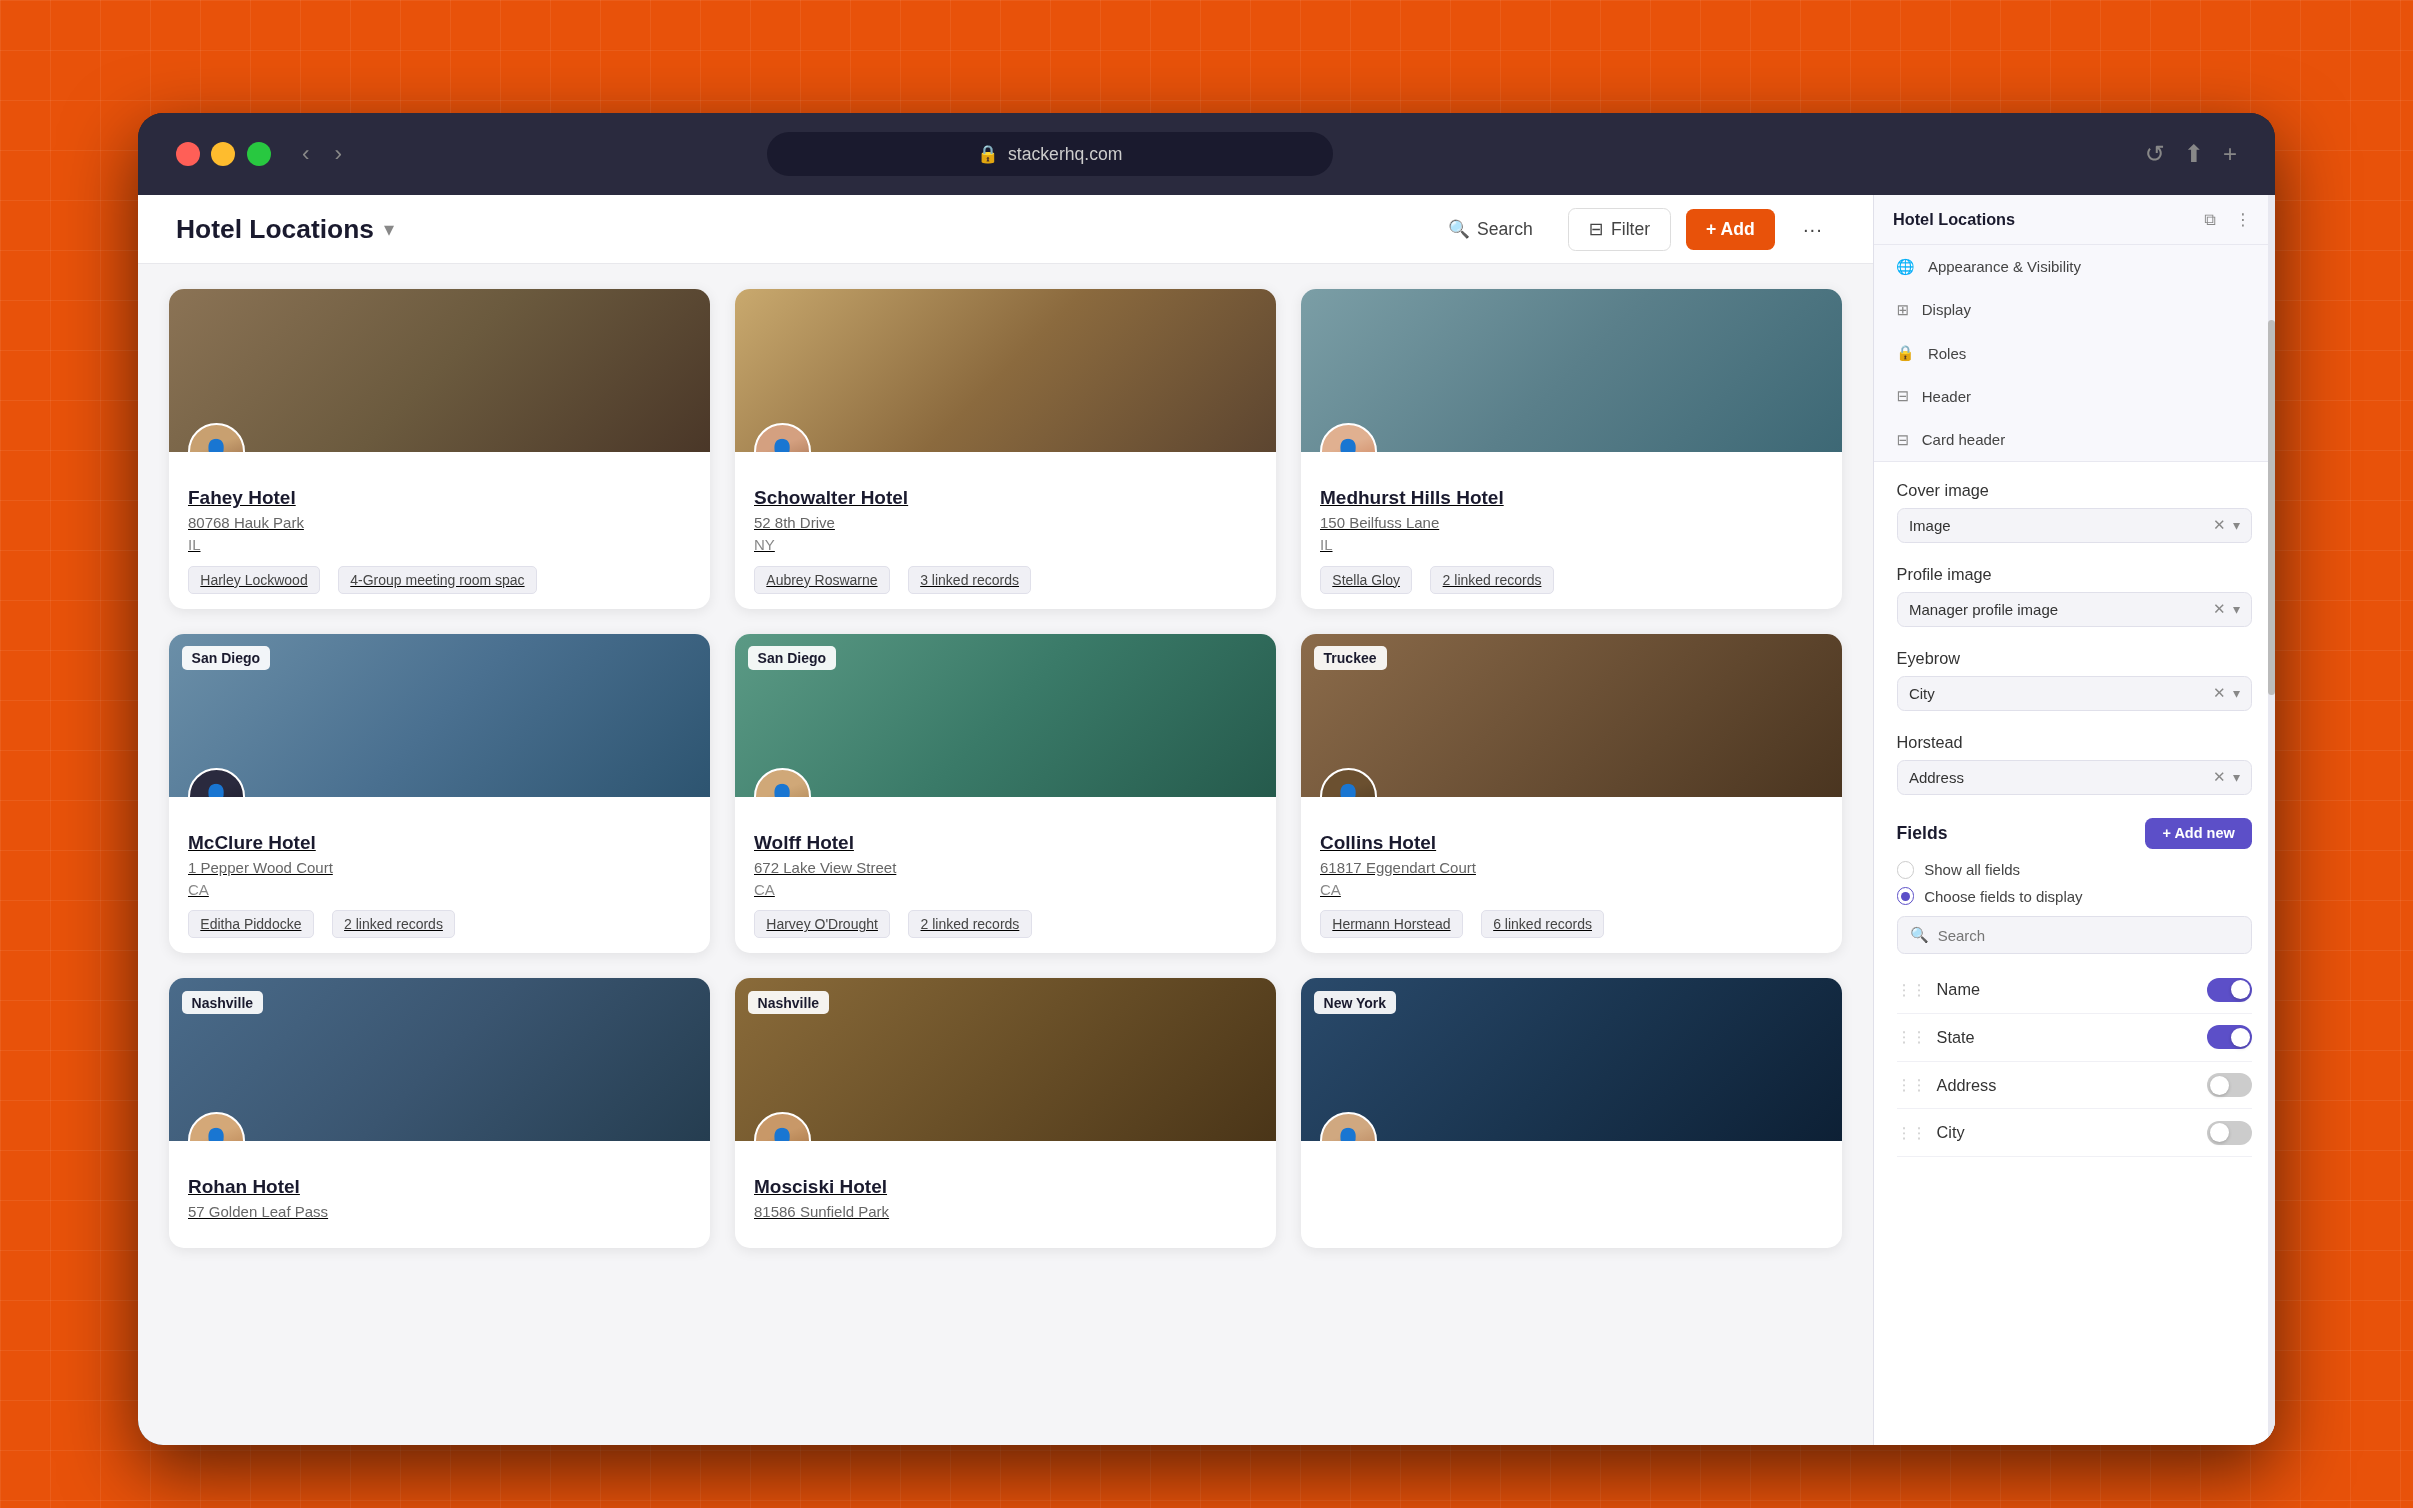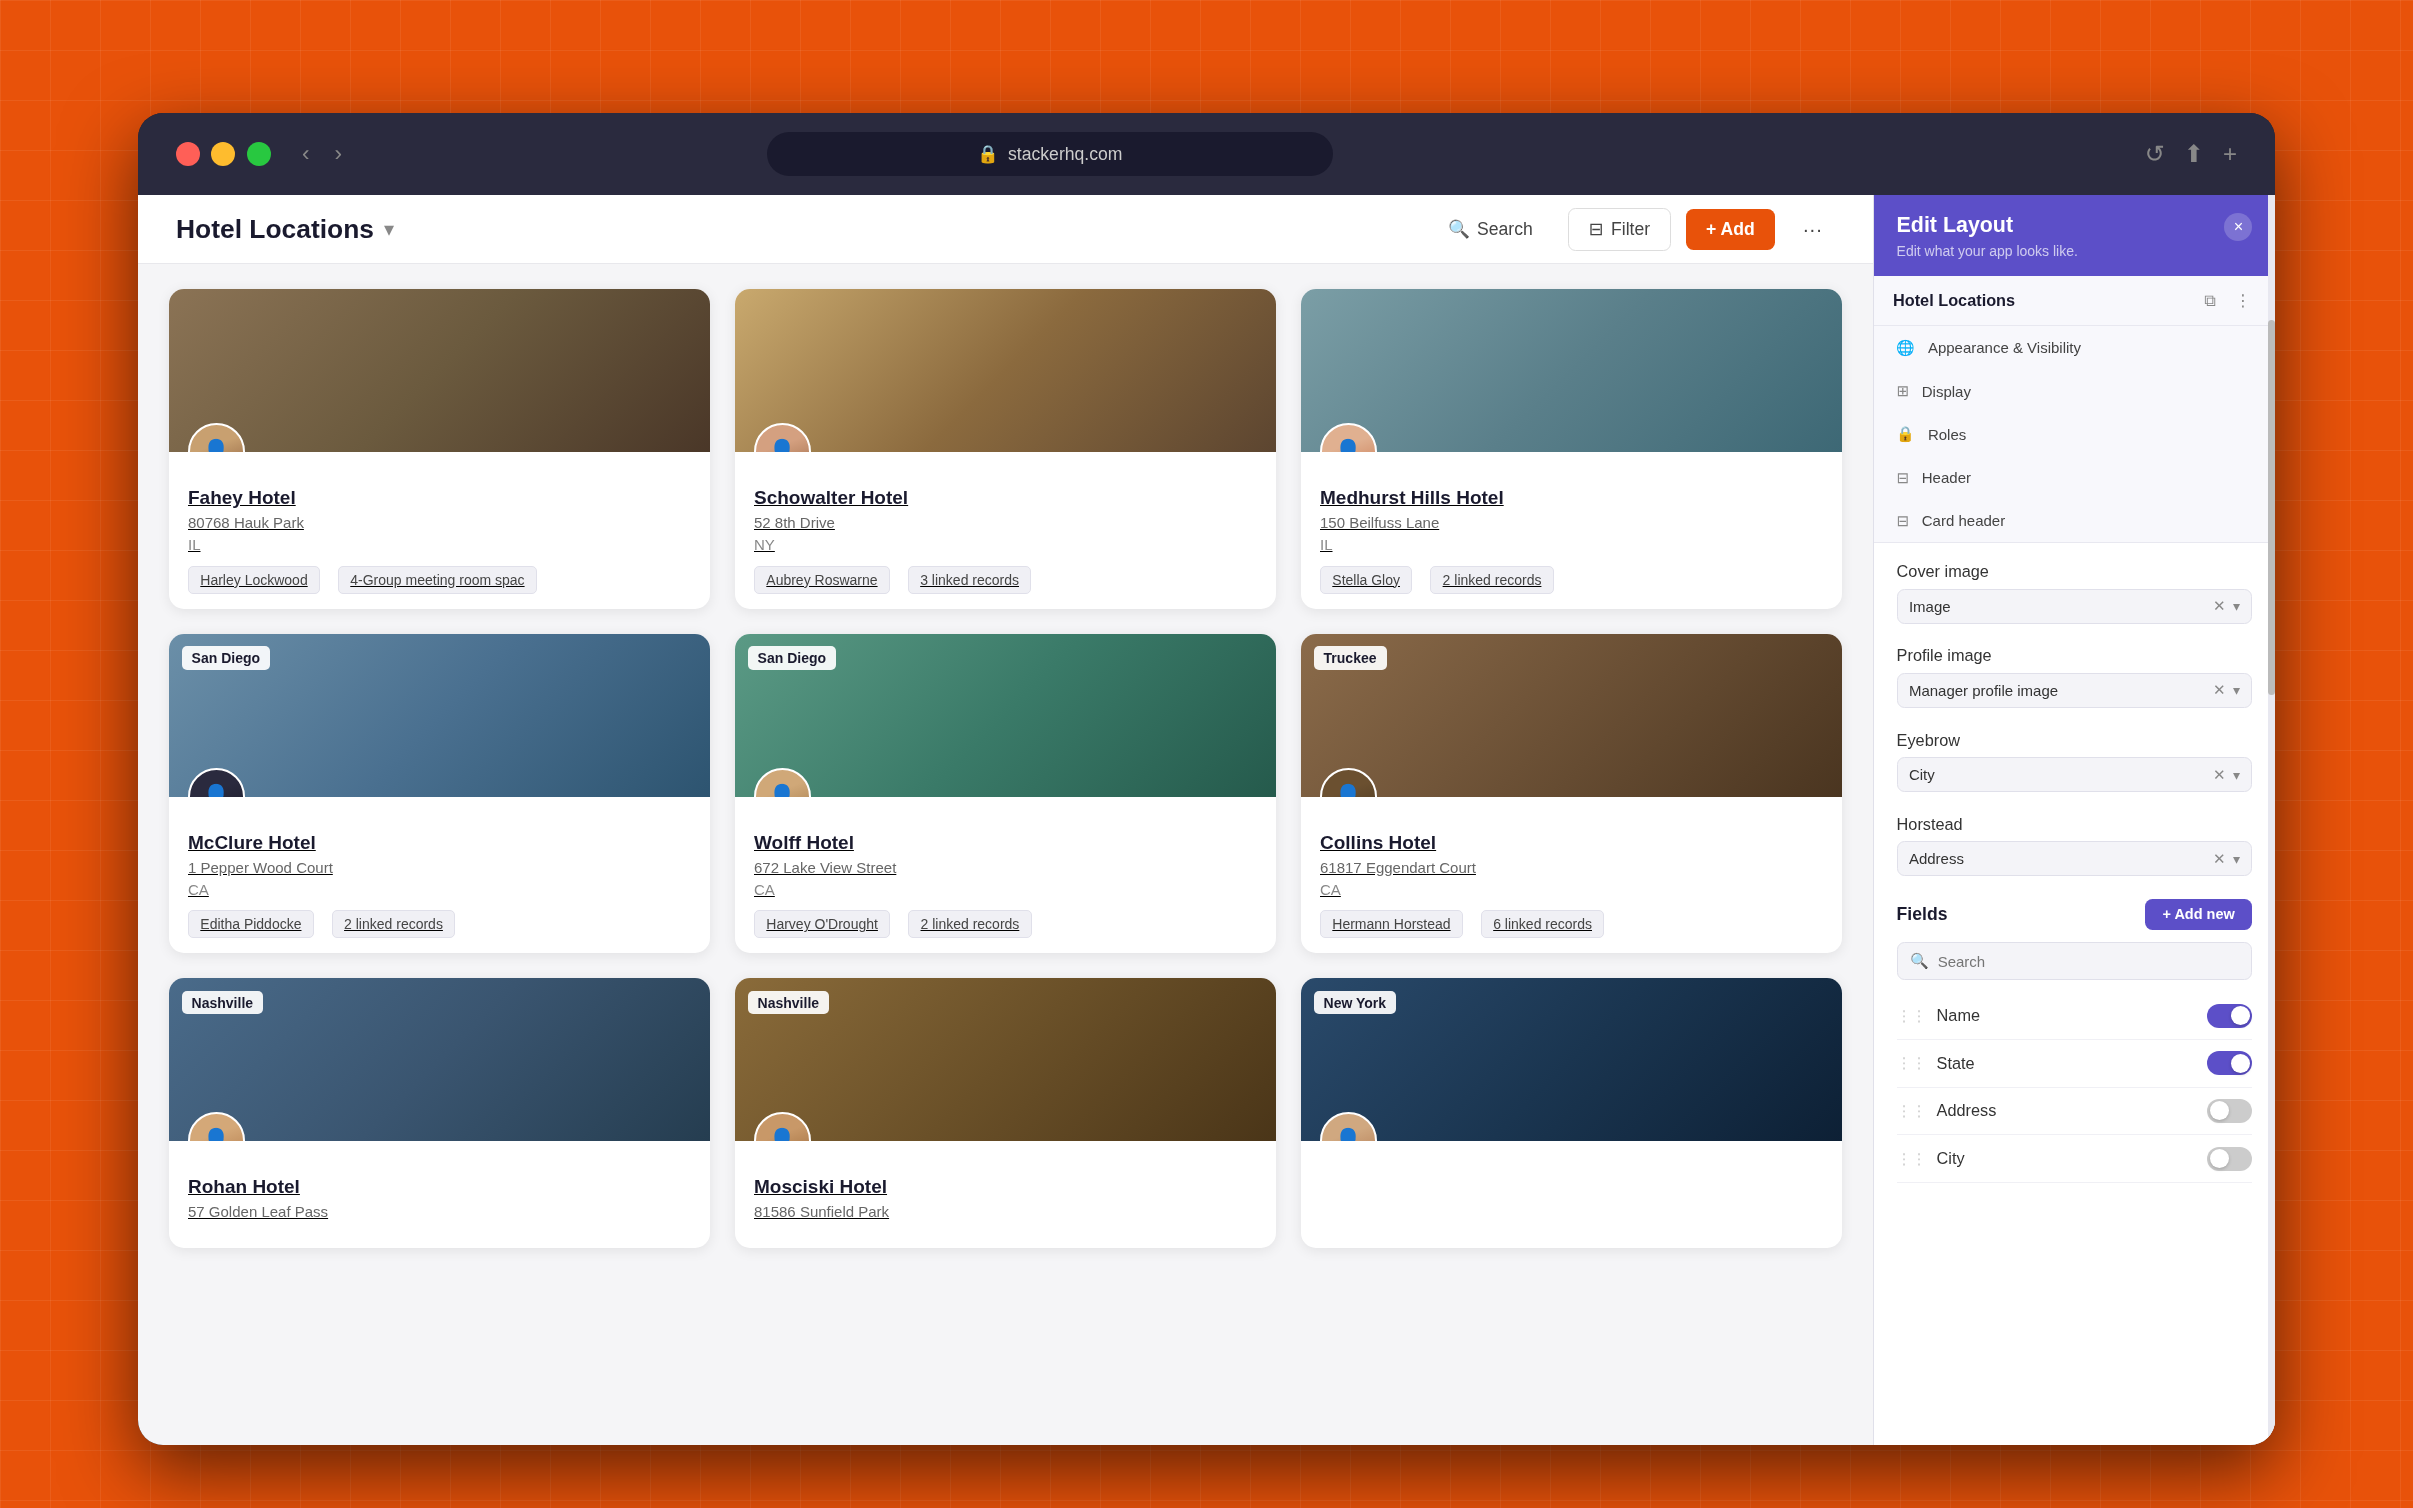--- a/index.html
+++ b/index.html
@@ -810,27 +810,20 @@
         <div class="card-profile profile-conroy">
           <div class="profile-placeholder">👤</div>
         </div>
       </div>
     </div>
         </div>
     </div>
 
     <div class="edit-layout-panel">
 
-      <div class="panel-header">
-        <div>
-          <div class="panel-title">Edit Layout</div>
-          <div class="panel-subtitle">Edit what your app looks like.</div>
-        </div>
-        <button class="panel-close-btn">×</button>
-      </div>
 
       <div class="panel-nav">
         <span class="panel-nav-title">Hotel Locations</span>
         <div class="panel-nav-actions">
           <button class="panel-nav-btn">⧉</button>
           <button class="panel-nav-btn">⋮</button>
         </div>
       </div>
 
       <div class="panel-menu">
@@ -903,20 +896,30 @@
         </div>
 
         <div class="panel-section">
           <div class="fields-section-header">
             <span class="fields-label">Fields</span>
             <button class="btn-add-new">
               <span>+ Add new</span>
             </button>
           </div>
 
+          <div class="radio-group">
+            <div class="radio-option">
+              <div class="radio-circle"></div>
+              <span>Show all fields</span>
+            </div>
+            <div class="radio-option">
+              <div class="radio-circle selected"></div>
+              <span>Choose fields to display</span>
+            </div>
+          </div>
 
           <div class="search-box">
             <span class="search-icon-sm">🔍</span>
             <input type="text" placeholder="Search" style="">
           </div>
 
           <div class="field-item">
             <div class="field-item-left">
               <span class="drag-handle">⋮⋮</span>
               <span class="field-item-name">Name</span>

